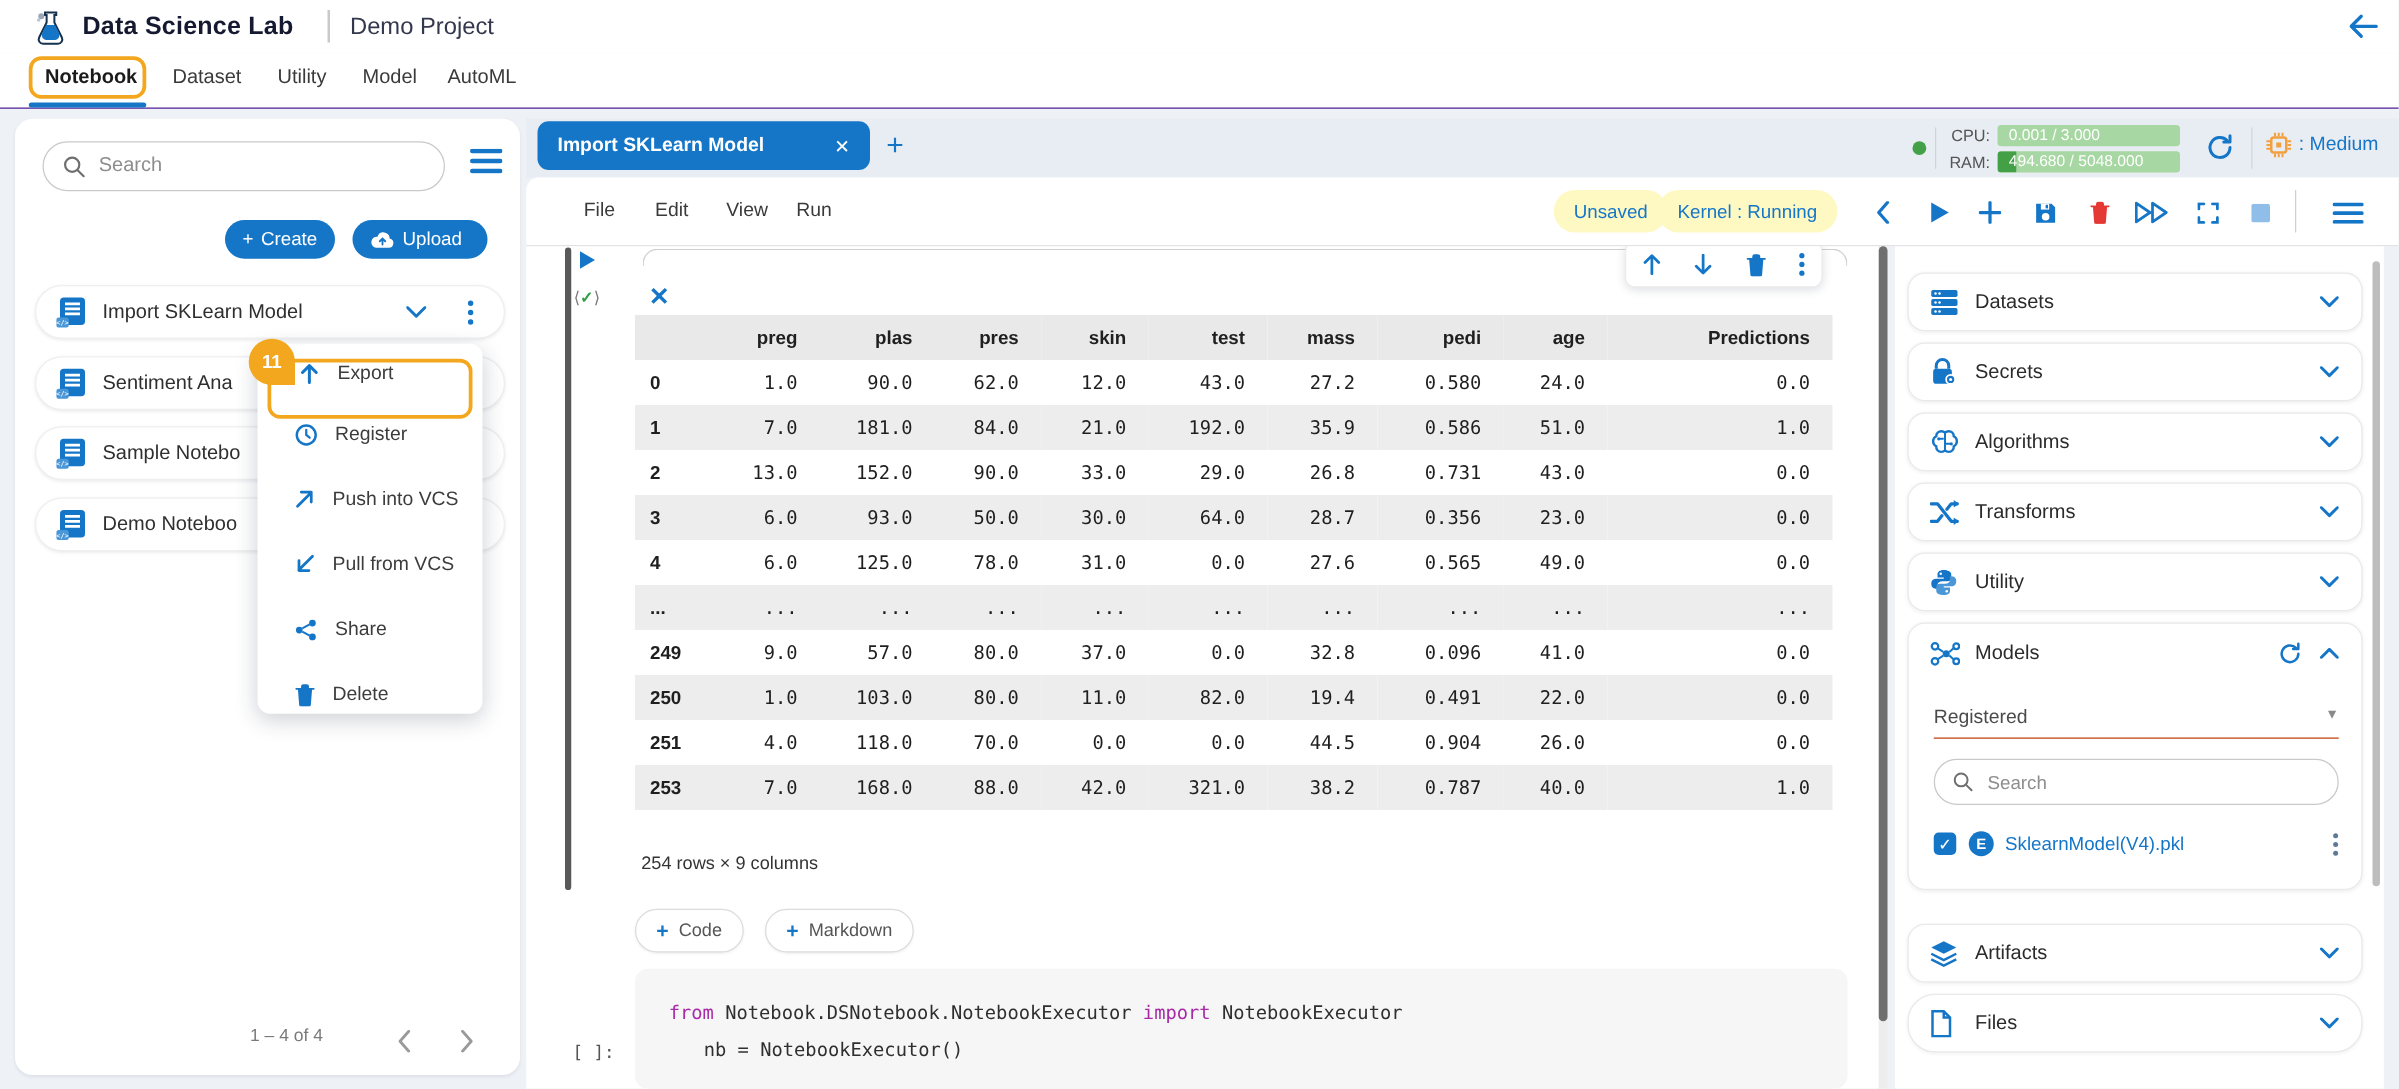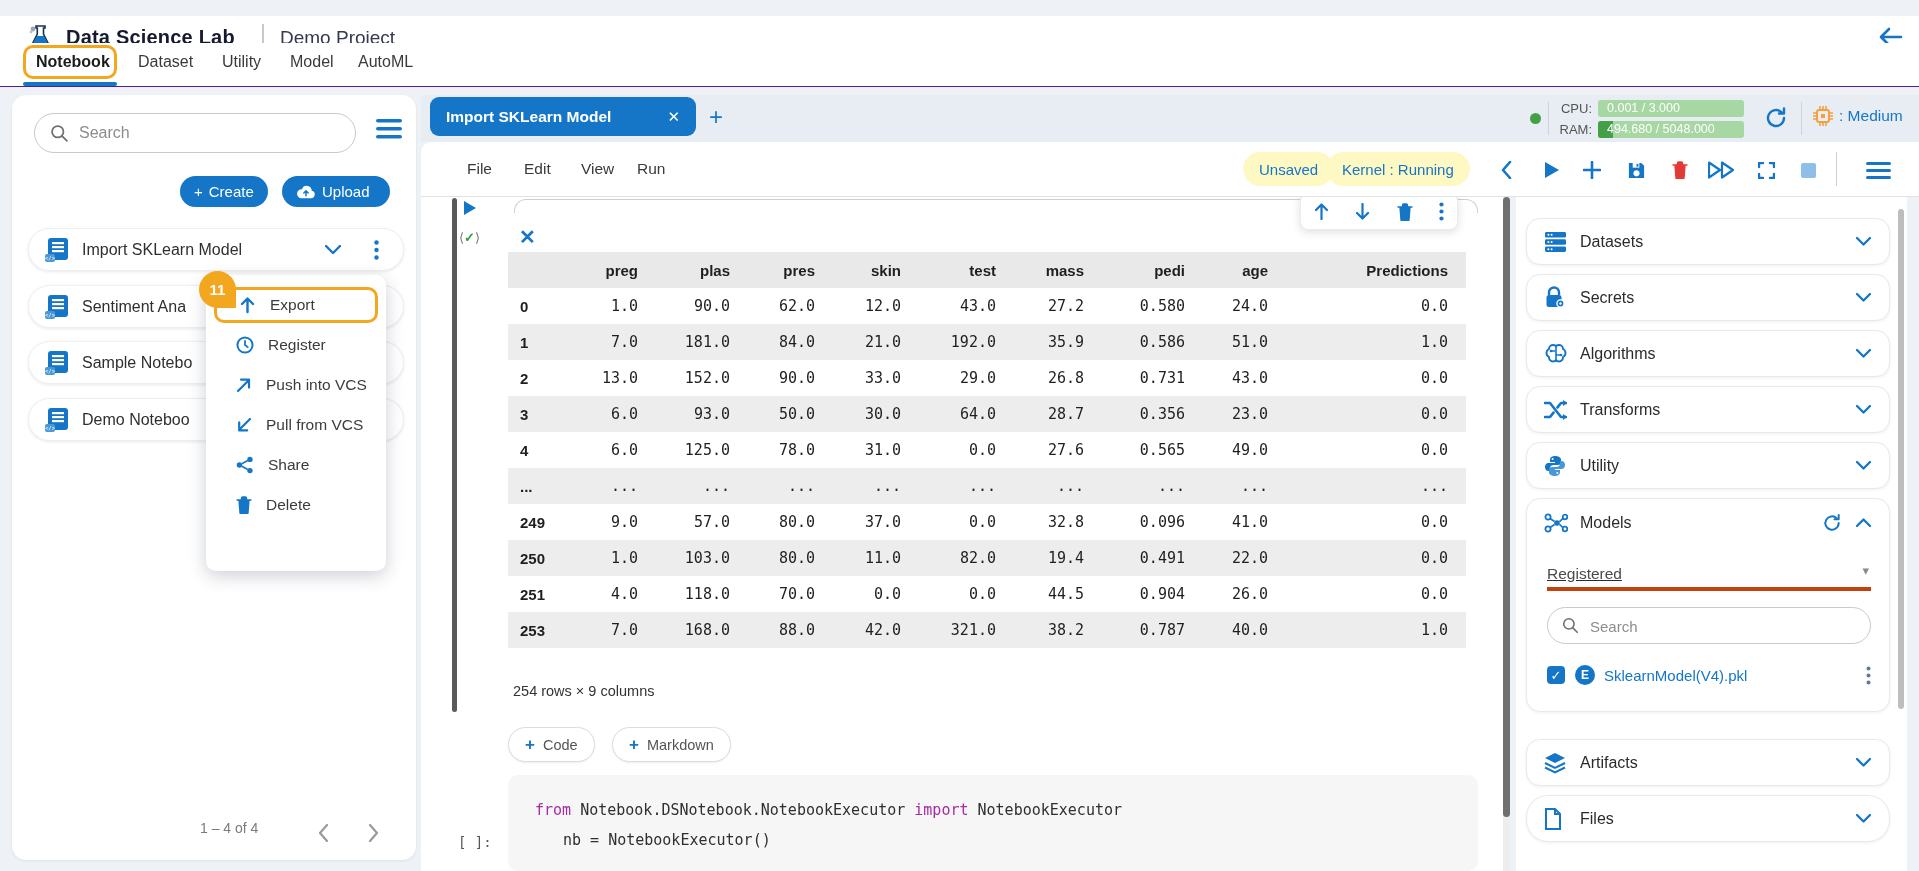--- a/index.html
+++ b/index.html
@@ -2,21 +2,21 @@
 <html><head>
 <meta charset="utf-8">
 <style>
   * { margin:0; padding:0; box-sizing:border-box; }
   html,body { width:1919px; height:871px; overflow:hidden; }
   body { font-family:"Liberation Sans", sans-serif; background:#eef1f6; position:relative; color:#2b2b2b; }
   svg { display:block; }
   .abs { position:absolute; }
 
   
-  .header { left:0; top:16px; width:1919px; height:43px; background:#fff; z-index:5; }
+  .header { left:0; top:0; width:1919px; height:43px; background:#fff; z-index:5; }
   .logo { left:24px; top:6px; width:32px; height:32px; }
   .app-title { left:66px; top:10px; font-size:20px; font-weight:bold; color:#151a30; letter-spacing:.2px; }
   .hdr-divider { left:262px; top:8px; width:2px; height:26px; background:#c9c9c9; }
   .project-name { left:280px; top:11px; font-size:19px; color:#33384d; }
   .back-arrow { right:14px; top:7px; color:#1576c8; cursor:pointer; }
 
   
   .nav { left:0; top:43px; width:1919px; height:44px; background:#fff; border-bottom:1px solid #4c1d95; z-index:5; }
   .nav-tab { position:absolute; top:10px; font-size:16px; color:#3a3a3a; cursor:pointer; }
   .tab-notebook { left:36px; font-weight:bold; color:#1b1b1b; }
@@ -39,21 +39,21 @@
   .nb-item .nb-label { margin-left:13px; font-size:16px; color:#2f2f2f; white-space:nowrap; overflow:hidden; }
   .nb-item-1 { top:133px; } .nb-item-2 { top:190px; } .nb-item-3 { top:246px; } .nb-item-4 { top:303px; }
   .nb-chevron { position:absolute; right:62px; color:#1576c8; cursor:pointer; }
   .nb-kebab { position:absolute; right:24px; color:#1576c8; cursor:pointer; }
   .pagination { position:absolute; left:188px; bottom:24px; font-size:14px; color:#7a7a7a; }
   .pg-prev { position:absolute; left:306px; bottom:18px; color:#9a9a9a; cursor:pointer; }
   .pg-next { position:absolute; left:356px; bottom:18px; color:#9a9a9a; cursor:pointer; }
 
   
   .ctx-menu { left:206px; top:275px; width:180px; height:296px; background:#fff; border-radius:10px; box-shadow:0 5px 18px rgba(30,40,70,.22); z-index:50; padding-top:8px; }
-  .ctx-item { position:relative; height:36px; margin:4px 8px; display:flex; align-items:center; gap:14px; padding-left:22px; font-size:15.5px; color:#3c3c3c; cursor:pointer; border-radius:10px; }
+  .ctx-item { position:relative; height:48px; margin:4px 8px; display:flex; align-items:flex-start; gap:14px; padding-left:22px; font-size:15.5px; color:#3c3c3c; cursor:pointer; border-radius:10px; }
   .ctx-item .ci { color:#1576c8; }
   .ctx-export { border:3px solid #f2a71e; }
   .ctx-badge { position:absolute; left:-18px; top:-19px; width:37px; height:37px; background:#f2a71e; color:#fff; font-size:15px; font-weight:bold; display:flex; align-items:center; justify-content:center; border-radius:50% 50% 0 50%; z-index:2; }
 
   
   .topstrip { left:421px; top:95px; width:1498px; height:47px; background:#e8ecf3; z-index:3; }
   .doc-tab { position:absolute; left:9px; top:2px; width:266px; height:39px; background:#1576c8; border-radius:9px; color:#fff; display:flex; align-items:center; cursor:pointer; }
   .doc-tab .t-label { margin-left:16px; font-size:15.5px; font-weight:bold; }
   .doc-tab .t-close { margin-left:auto; margin-right:16px; font-size:15px; cursor:pointer; }
   .tab-add { position:absolute; left:288px; top:8px; color:#1576c8; font-size:24px; cursor:pointer; }
@@ -120,21 +120,21 @@
   .rp-card .rp-ic { margin-left:17px; color:#1576c8; width:24px; }
   .rp-card .rp-label { margin-left:12px; font-size:16px; color:#2b2b2b; }
   .rp-card .rp-chev { margin-left:auto; margin-right:18px; color:#1576c8; }
   .rp-datasets{top:21px;} .rp-secrets{top:77px;} .rp-algorithms{top:133px;} .rp-transforms{top:189px;} .rp-utility{top:245px;}
   .rp-models { top:301px; height:214px; border:1px solid #e9e9e9; border-radius:14px; position:absolute; left:10px; width:364px; background:#fff; box-shadow:0 1px 3px rgba(30,40,70,.07); }
   .rp-models .m-head { display:flex; align-items:center; height:47px; cursor:pointer; }
   .rp-models .m-head .rp-ic { margin-left:17px; color:#1576c8; width:24px; }
   .rp-models .m-head .rp-label { margin-left:12px; font-size:16px; color:#2b2b2b; }
   .rp-models .m-refresh { margin-left:auto; color:#1576c8; cursor:pointer; }
   .rp-models .m-chev { margin:0 18px 0 14px; color:#1576c8; cursor:pointer; }
-  .m-filter { position:absolute; left:20px; top:62px; width:324px; height:30px; cursor:pointer; border-bottom:4px solid #c2410c;text-decoration:underline; }
+  .m-filter { position:absolute; left:20px; top:62px; width:324px; height:30px; cursor:pointer; border-bottom:1px solid #c2410c; }
   .m-filter .f-val { font-size:15.5px; color:#4a4a4a; line-height:26px; }
   .m-filter .f-arrow { position:absolute; right:2px; top:2px; color:#8a8a8a; font-size:13px; }
   .m-search { position:absolute; left:20px; top:108px; width:324px; height:37px; border:1px solid #c9c9c9; border-radius:19px; }
   .m-search input { position:absolute; left:42px; top:6px; width:250px; height:24px; border:none; outline:none; font-size:15px; background:transparent; color:#444; }
   .m-search input::placeholder { color:#8d8d8d; }
   .m-search .search-glyph { left:13px; top:8px; }
   .m-item { position:absolute; left:20px; top:156px; width:324px; height:40px; display:flex; align-items:center; }
   .m-check { width:18px; height:18px; background:#1576c8; border-radius:4px; color:#fff; font-size:13px; display:flex; align-items:center; justify-content:center; cursor:pointer; }
   .m-badge { width:20px; height:20px; background:#1576c8; border-radius:50%; color:#fff; font-size:12px; font-weight:bold; display:flex; align-items:center; justify-content:center; margin-left:10px; }
   .m-name { margin-left:9px; font-size:15px; color:#1576c8; cursor:pointer; }

